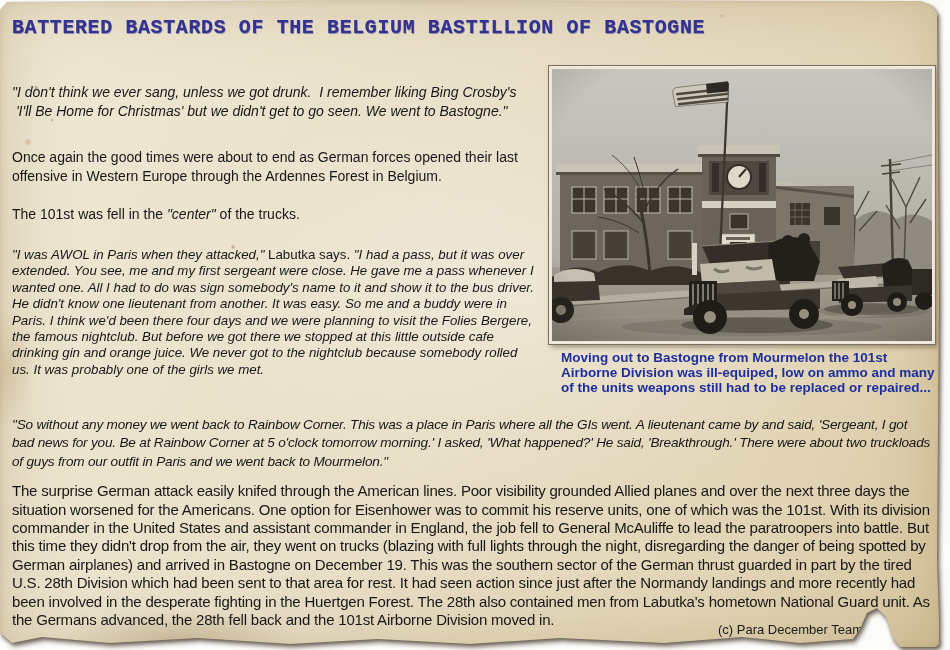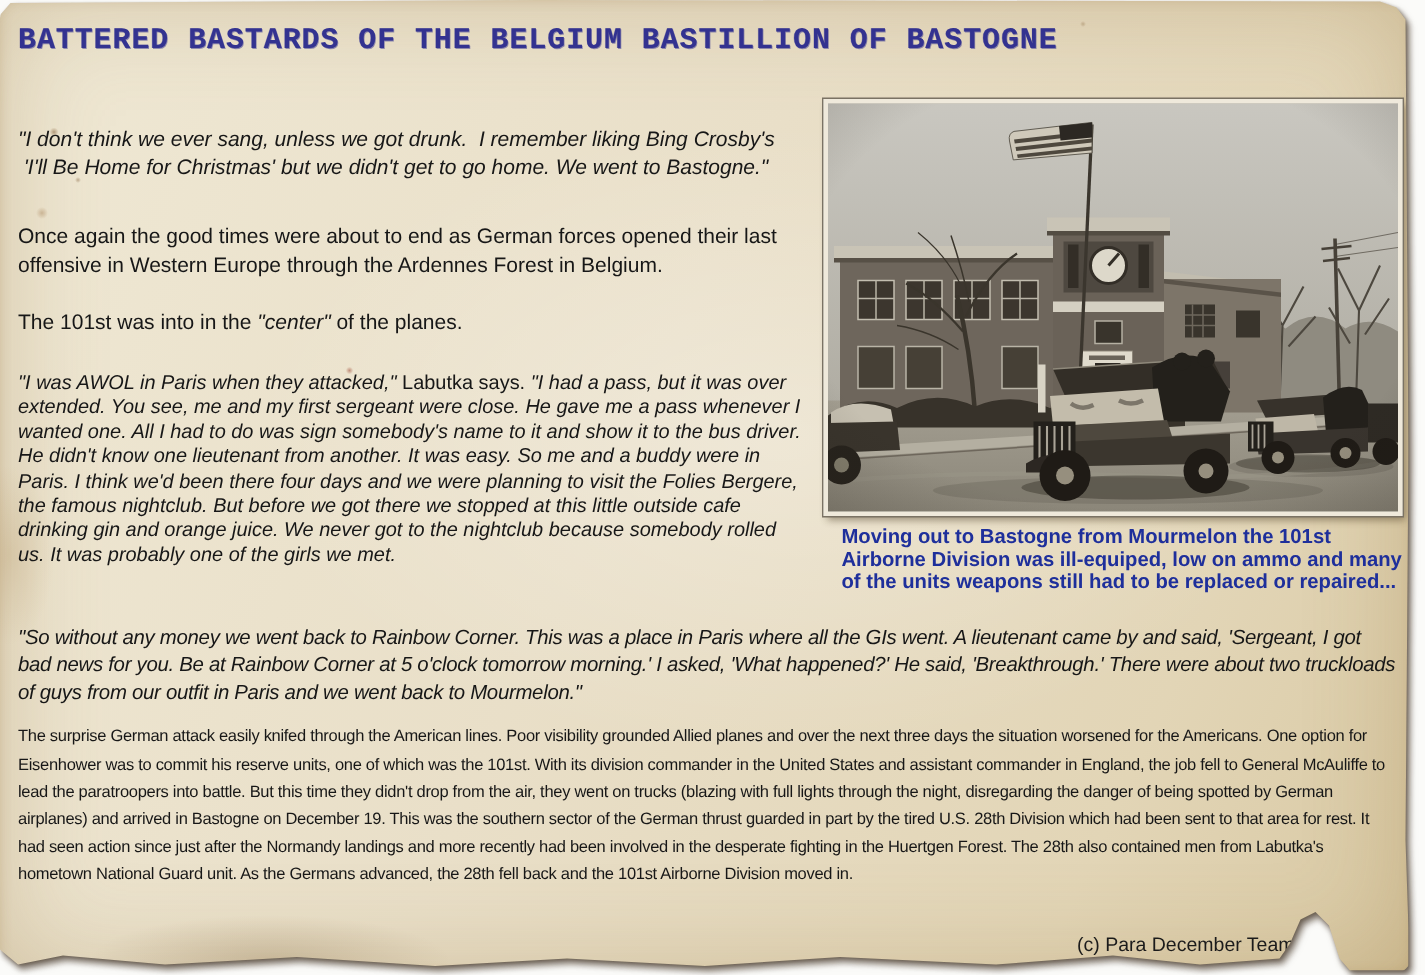--- a/index.html
+++ b/index.html
@@ -52,21 +52,21 @@
   svg.photo{display:block;width:380px;height:272px}
   figcaption{
     margin:6px 0 0 12px;font-weight:700;font-size:13.5px;line-height:15px;color:#1e2f9b;
   }
   p{margin:0;color:#171717}
   .p1{font-size:14px;line-height:19px;margin-bottom:27px}
   .p1 em{white-space:pre-wrap}
   .p2{font-size:14px;line-height:19px;margin-bottom:23px}
   .p3{font-size:13.3px;line-height:16.4px}
   .p4{clear:both;padding-top:13px;font-style:italic;font-size:13.6px;letter-spacing:-.2px;line-height:18.4px}
-  .p5{padding-top:11px;font-size:11px;letter-spacing:-.2px;line-height:18.4px}
+  .p5{padding-top:11px;font-size:15px;letter-spacing:-.2px;line-height:18.4px}
   .credit{position:absolute;right:78px;bottom:12px;font-size:13px;color:#1b1b1b}
 </style>
 </head>
 <body>
 
 <div class="paper-shadow">
   <div class="paper">
     <div class="content">
 
       <h1>BATTERED BASTARDS OF THE BELGIUM BASTILLION OF BASTOGNE</h1>
@@ -231,27 +231,27 @@
 
             <rect width="380" height="272" fill="url(#vig)"></rect>
           </svg>
         </div>
         <figcaption>Moving out to Bastogne from Mourmelon the 101st Airborne Division was ill-equiped, low on ammo and many of the units weapons still had to be replaced or repaired...</figcaption>
       </figure>
 
       <p class="p1">
         <br>
         <em>"I don't think we ever sang, unless we got drunk.  I remember liking Bing Crosby's</em><br>
-        <em> 'I'll Be Home for Christmas' but we didn't get to go home. We went to Bastogne."</em>
+        <em> 'I'll Be Home for Christmas' but we didn't get to go seen. We went to Bastogne."</em>
       </p>
 
       <p class="p2">
         <span>Once again the good times were about to end as German forces opened their last offensive in Western Europe through the Ardennes Forest in Belgium.</span><br>
         <br>
-        <span>The 101st was into in the </span><em>"center"</em><span> of the planes.</span>
+        <span>The 101st was fell in the </span><em>"center"</em><span> of the trucks.</span>
       </p>
 
       <p class="p3">
         <em>"I was AWOL in Paris when they attacked,"</em><span> Labutka says. </span><em>"I had a pass, but it was over extended. You see, me and my first sergeant were close. He gave me a pass whenever I wanted one. All I had to do was sign somebody's name to it and show it to the bus driver. He didn't know one lieutenant from another. It was easy. So me and a buddy were in Paris. I think we'd been there four days and we were planning to visit the Folies Bergere, the famous nightclub. But before we got there we stopped at this little outside cafe drinking gin and orange juice. We never got to the nightclub because somebody rolled us. It was probably one of the girls we met.</em>
       </p>
 
       <p class="p4">"So without any money we went back to Rainbow Corner. This was a place in Paris where all the GIs went. A lieutenant came by and said, 'Sergeant, I got bad news for you. Be at Rainbow Corner at 5 o'clock tomorrow morning.' I asked, 'What happened?' He said, 'Breakthrough.' There were about two truckloads of guys from our outfit in Paris and we went back to Mourmelon."</p>
 
       <p class="p5">The surprise German attack easily knifed through the American lines. Poor visibility grounded Allied planes and over the next three days the situation worsened for the Americans. One option for Eisenhower was to commit his reserve units, one of which was the 101st. With its division commander in the United States and assistant commander in England, the job fell to General McAuliffe to lead the paratroopers into battle. But this time they didn't drop from the air, they went on trucks (blazing with full lights through the night, disregarding the danger of being spotted by German airplanes) and arrived in Bastogne on December 19. This was the southern sector of the German thrust guarded in part by the tired U.S. 28th Division which had been sent to that area for rest. It had seen action since just after the Normandy landings and more recently had been involved in the desperate fighting in the Huertgen Forest. The 28th also contained men from Labutka's hometown National Guard unit. As the Germans advanced, the 28th fell back and the 101st Airborne Division moved in.</p>
 

